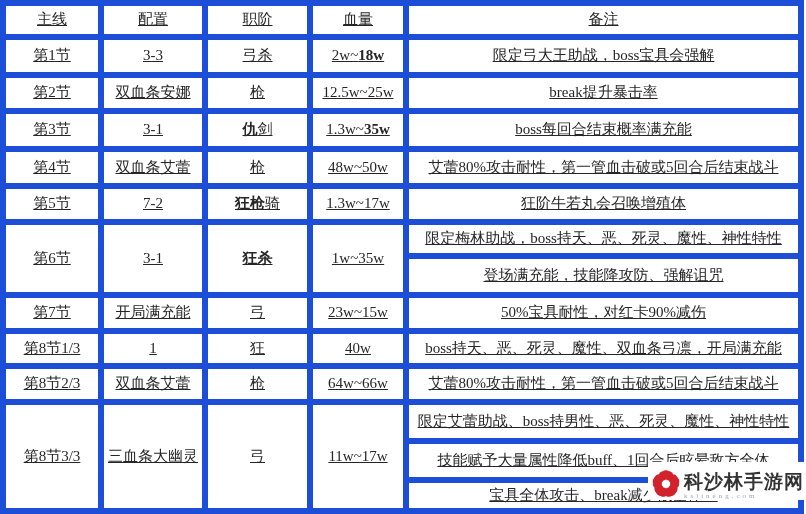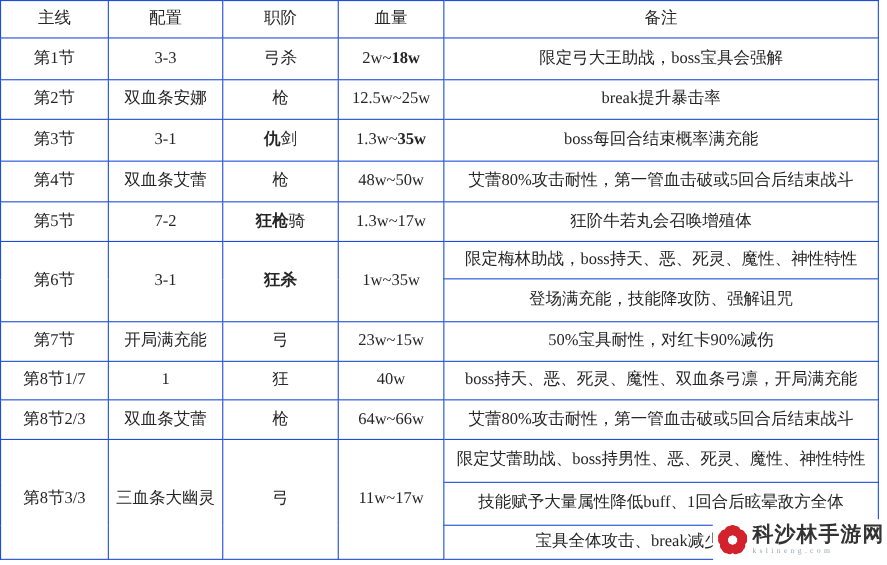--- a/index.html
+++ b/index.html
@@ -11,44 +11,45 @@
     color:#262626;
     overflow:hidden;
   }
   table.guide{
     border-collapse:collapse;
     table-layout:fixed;
     width:798px;
     margin:0;
   }
   table.guide th, table.guide td{
-    border:1px solid #1d4ed8;
+    border:6px solid #1d4ed8;
     padding:0 3px;
     font-size:15px;
     font-weight:normal;
     text-align:center;
     vertical-align:middle;
     white-space:nowrap;
     overflow:hidden;
     line-height:1.15;
+    text-decoration:underline;
   }
   th.notes-h, td.note{
     text-align:left;
     padding-left:7px;
   }
   .b{font-weight:bold;}
   
   .watermark{
     position:absolute;
-    right:0;bottom:4px;
+    right:0;bottom:14px;
     width:158px;height:38px;
     background:#ffffff;
     border-radius:3px;
     display:flex;
-    align-items:center;
+    align-items:flex-end;
     gap:2px;
     padding-left:2px;
     box-sizing:border-box;
   }
   .wm-flower{flex:0 0 auto;}
   .wm-text{display:flex;flex-direction:column;justify-content:center;}
   .wm-name{
     font-size:19px;font-weight:bold;color:#333333;
     letter-spacing:1px;line-height:1;white-space:nowrap;
   }
@@ -133,21 +134,21 @@
 
     <tr style="height:36px">
       <td>第7节</td>
       <td>开局满充能</td>
       <td><span>弓</span></td>
       <td><span>23w~15w</span></td>
       <td class="note">50%宝具耐性，对红卡90%减伤</td>
     </tr>
 
     <tr style="height:35px">
-      <td>第8节1/7</td>
+      <td>第8节1/3</td>
       <td>1</td>
       <td><span>狂</span></td>
       <td><span>40w</span></td>
       <td class="note">boss持天、恶、死灵、魔性、双血条弓凛，开局满充能</td>
     </tr>
 
     <tr style="height:36px">
       <td>第8节2/3</td>
       <td>双血条艾蕾</td>
       <td><span>枪</span></td>

